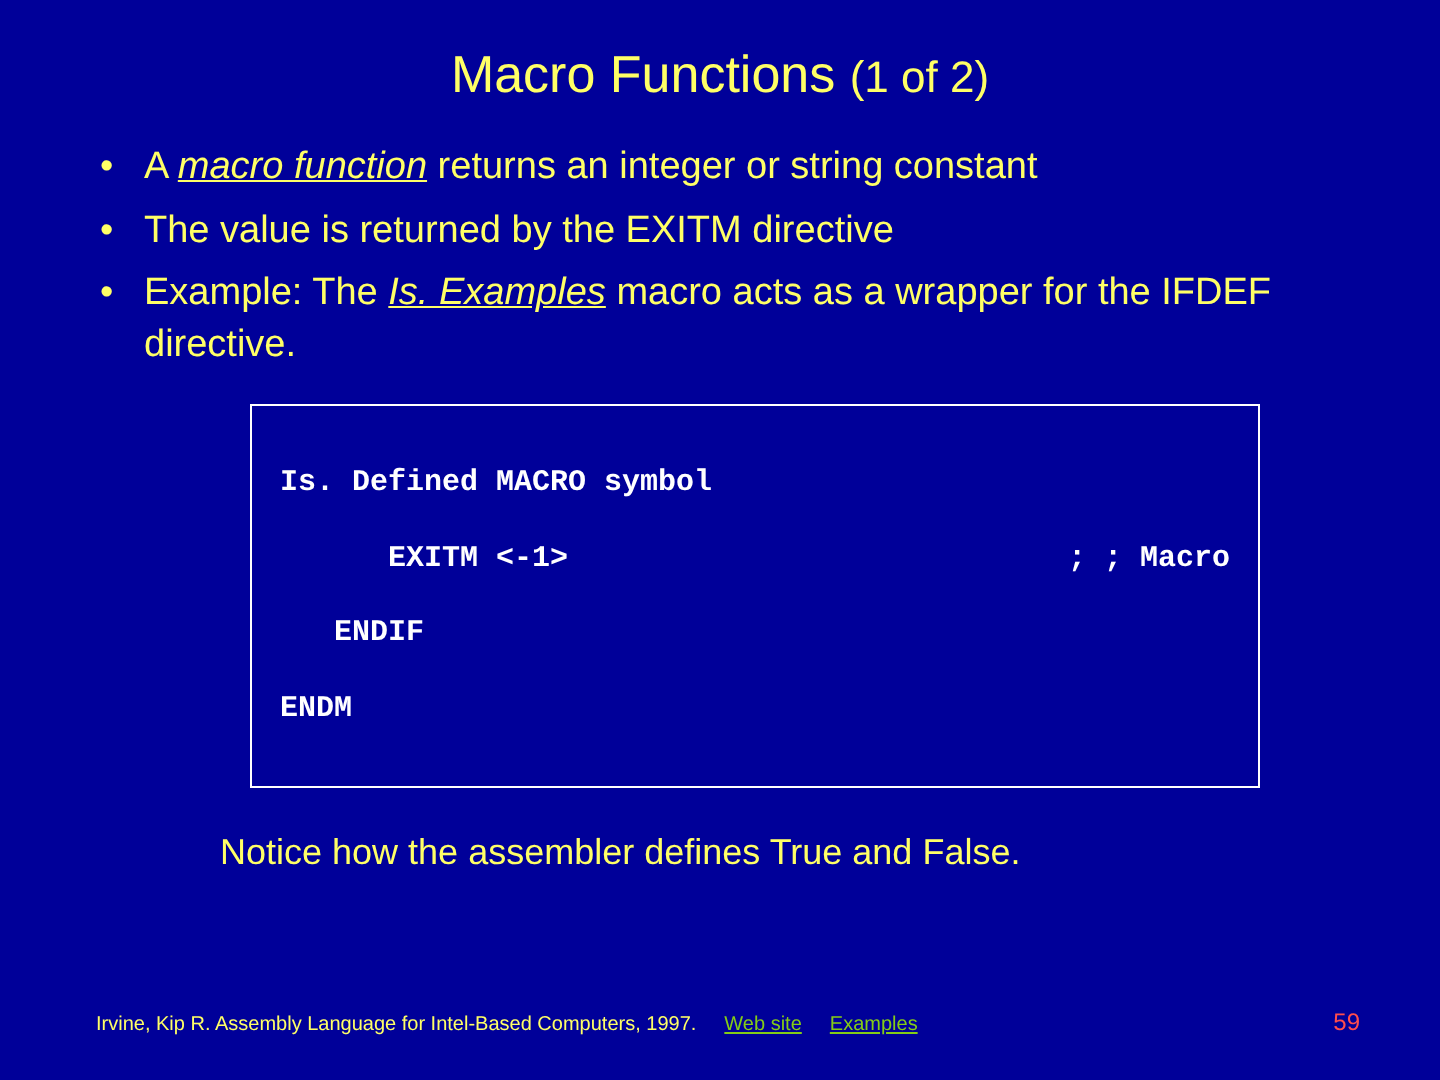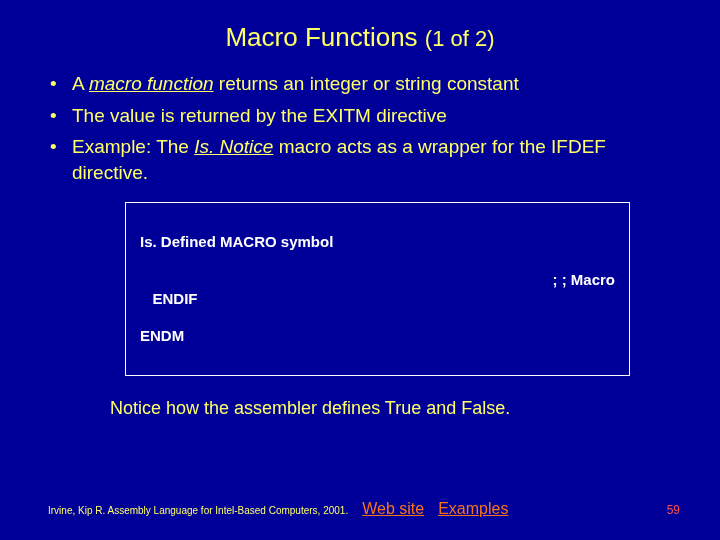--- a/index.html
+++ b/index.html
@@ -44,21 +44,21 @@
     flex: 1;
   }
   .underline {
     text-decoration: underline;
     font-style: italic;
   }
   .codebox {
     margin: 16px 90px 0 125px;
     border: 1px solid #ffffff;
     padding: 12px 14px 10px 14px;
-    font-family: Liberation Sans, sans-serif;
+    font-family: Liberation Mono, monospace;
     font-weight: bold;
     font-size: 15px;
     color: #ffffff;
     white-space: pre;
     line-height: 1.25;
   }
   .codebox .cmt {
     float: right;
   }
   .note {
@@ -73,24 +73,24 @@
     right: 0;
     display: flex;
     align-items: baseline;
     font-size: 10px;
     padding: 0 40px 0 48px;
   }
   .footer .cite {
     color: #ffff66;
   }
   .footer .link {
-    color: #f97316;
+    color: #84cc16;
     text-decoration: underline;
     margin-left: 14px;
-    font-size: 16px;
+    font-size: 10px;
   }
   .footer .pagenum {
     margin-left: auto;
     color: #ff4d4d;
     font-size: 12px;
   }
 </style>
 </head>
 <body>
 
@@ -108,32 +108,32 @@
   </div>
   <div class="row">
     <span class="dot">•</span>
     <span class="text">
       <span>The value is returned by the EXITM directive</span>
     </span>
   </div>
   <div class="row">
     <span class="dot">•</span>
     <span class="text">
-      <span>Example: The </span><span class="underline">Is. Notice</span><span> macro acts as a wrapper for the IFDEF directive.</span>
+      <span>Example: The </span><span class="underline">Is. Examples</span><span> macro acts as a wrapper for the IFDEF directive.</span>
     </span>
   </div>
 </div>
 
 <div class="codebox">
 <div>Is. Defined MACRO symbol</div>
-<div><span class="cmt">; ; Macro</span></div>
+<div><span>      EXITM &lt;-1&gt;</span><span class="cmt">; ; Macro</span></div>
 <div>   ENDIF</div>
 <div>ENDM</div>
 </div>
 
 <div class="note">Notice how the assembler defines True and False.</div>
 
 <div class="footer">
-  <span class="cite">Irvine, Kip R. Assembly Language for Intel-Based Computers, 2001.</span>
+  <span class="cite">Irvine, Kip R. Assembly Language for Intel-Based Computers, 1997.</span>
   <span class="link">Web site</span>
   <span class="link">Examples</span>
   <span class="pagenum">59</span>
 </div>
 
 </body></html>

